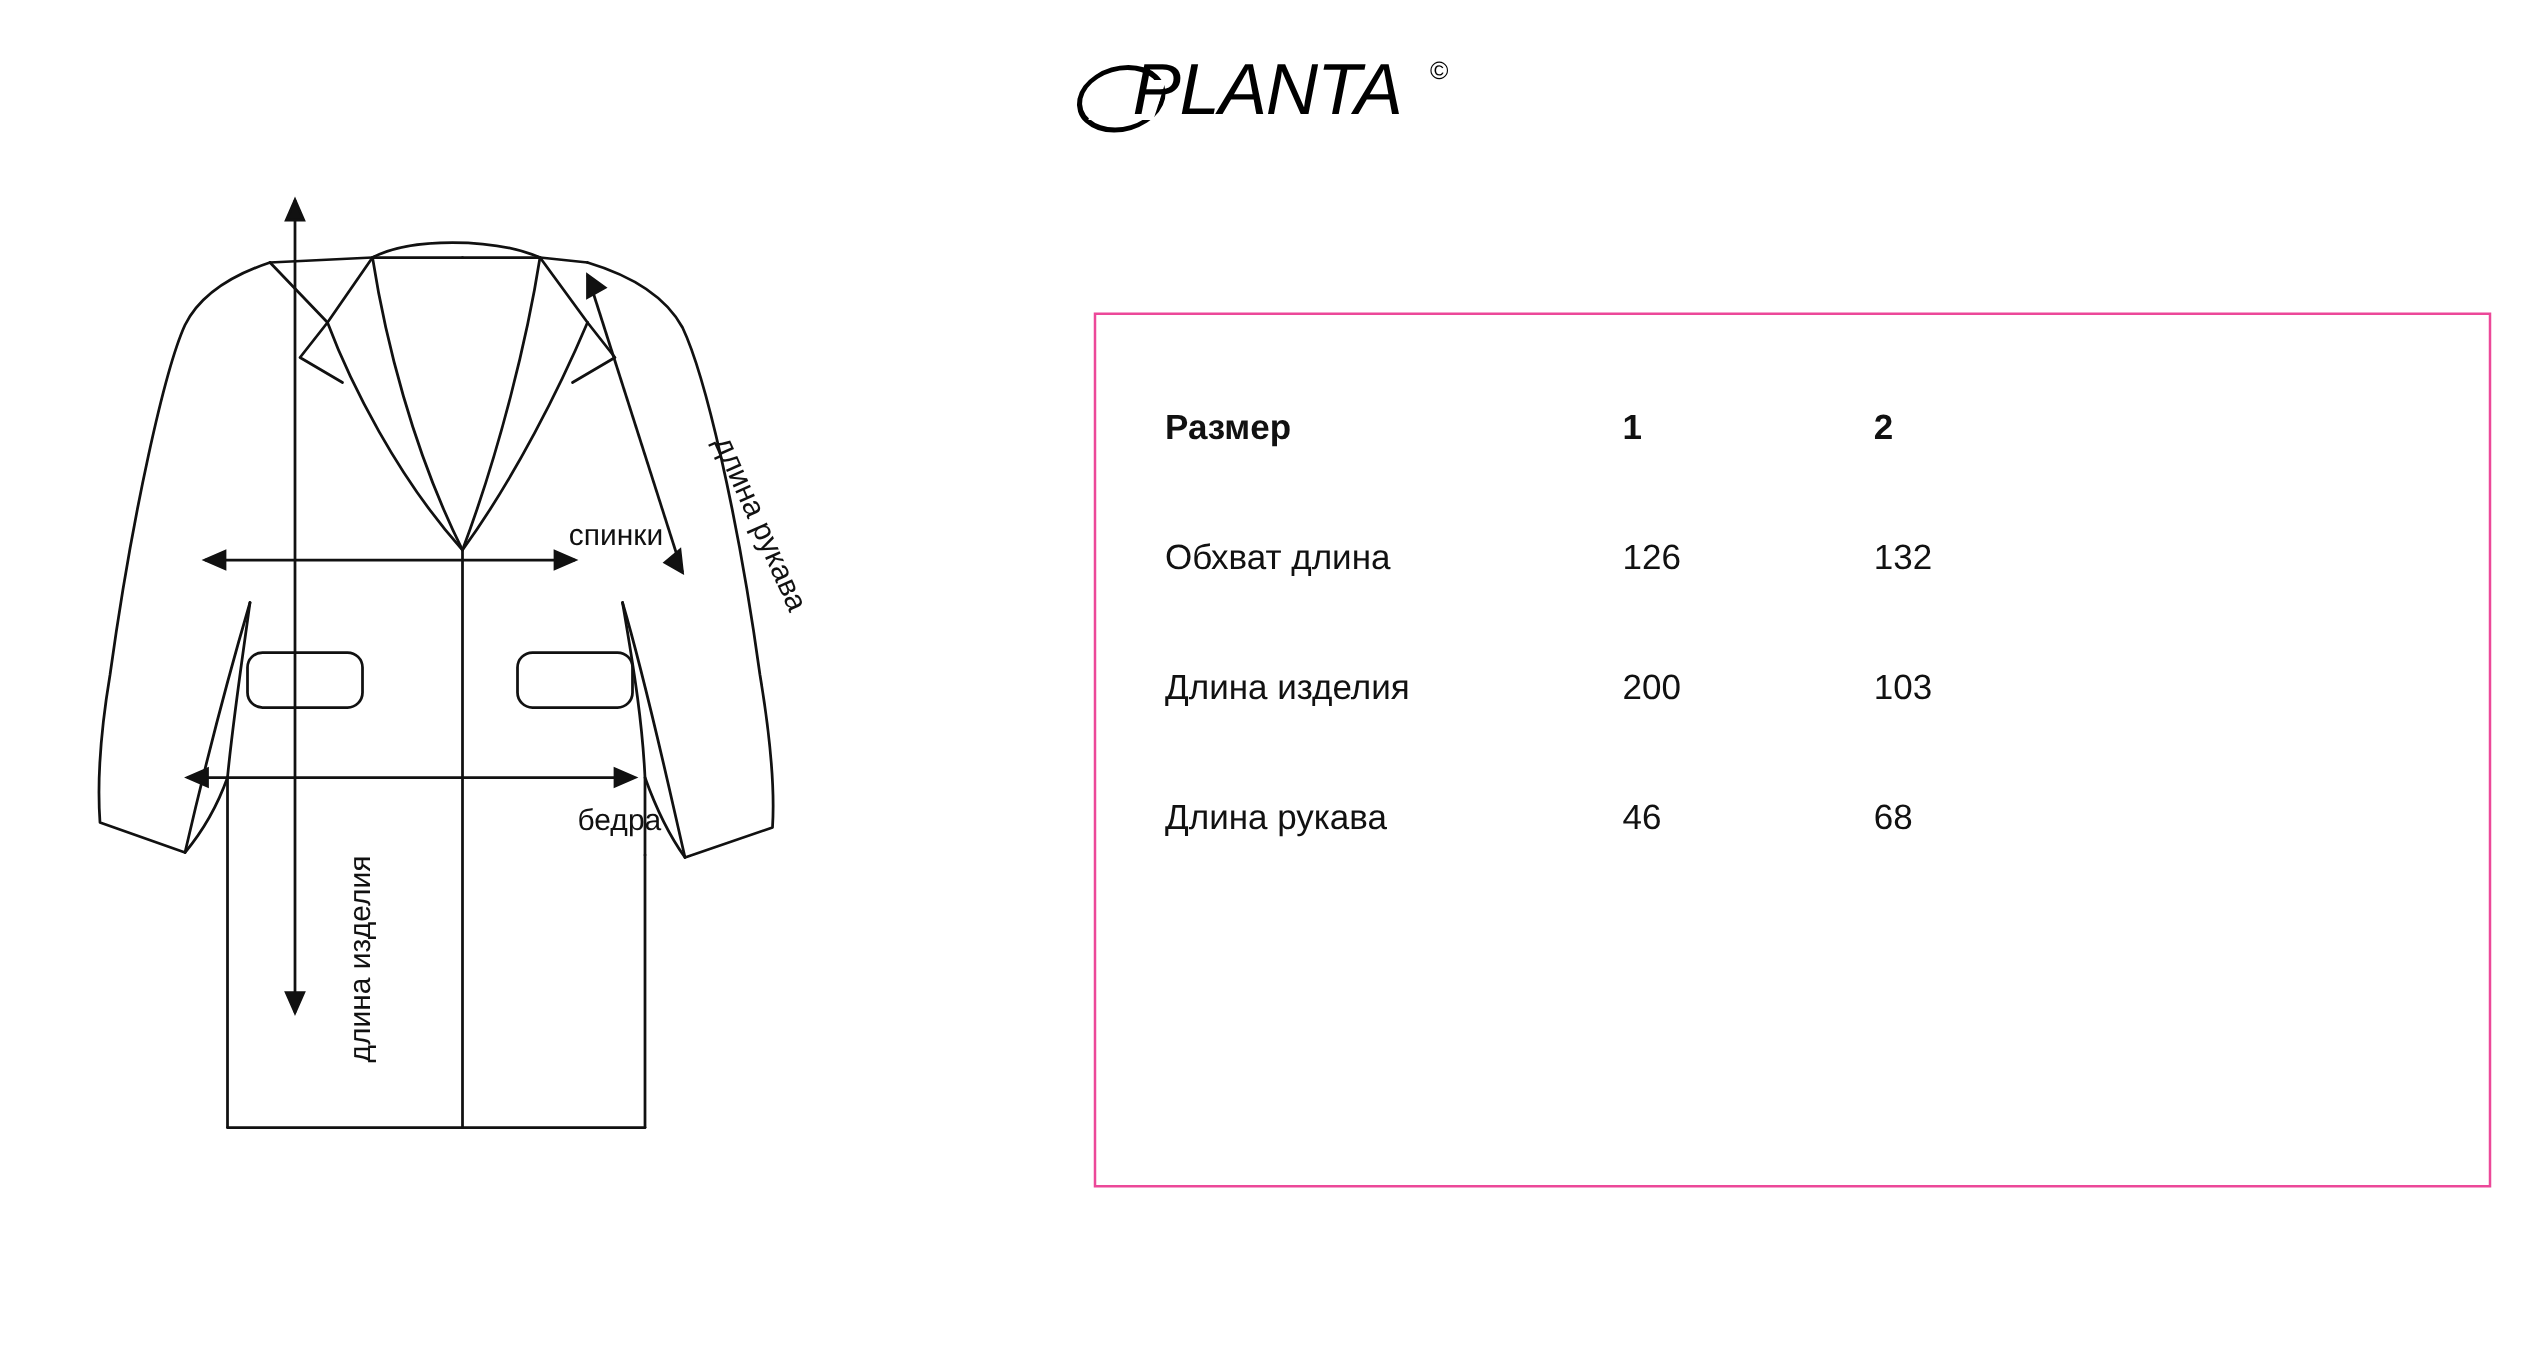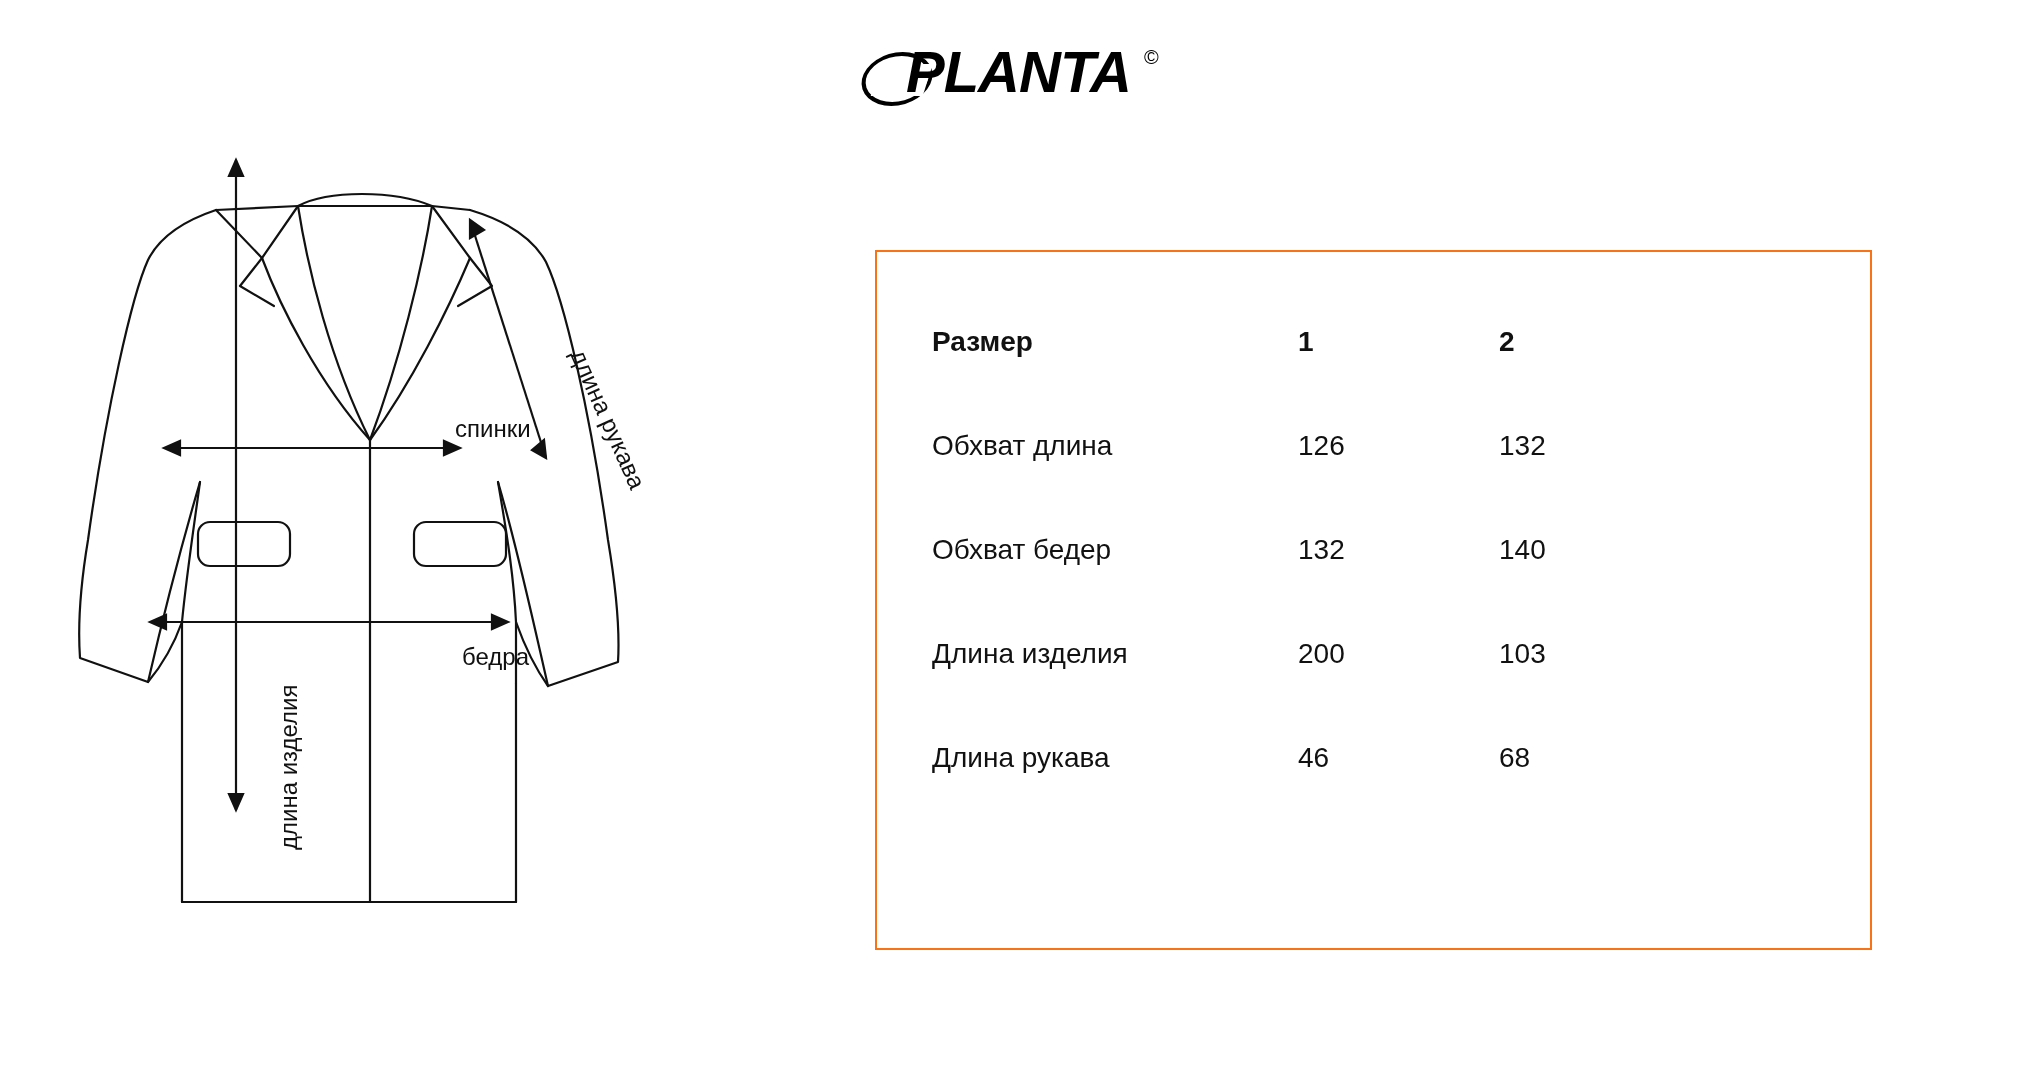--- a/index.html
+++ b/index.html
@@ -56,21 +56,21 @@
     left: 862px;
     top: 40px;
     width: 330px;
     height: 76px;
   }
   #brand-logo .logo-text {
     position: absolute;
     left: 44px;
     top: -2px;
     font-size: 58px;
-    font-weight: bold;
+    font-weight: normal;
     font-style: italic;
     letter-spacing: -1px;
     font-family: "Liberation Sans", sans-serif;
     color: #000000;
   }
   #brand-logo .logo-mark {
     position: absolute;
     left: 0px;
     top: 12px;
     width: 62px;
@@ -96,23 +96,23 @@
     font-size: 20px;
     font-family: "Liberation Sans", sans-serif;
     color: #000;
   }
 
   
   #size-table-panel {
     position: absolute;
     left: 875px;
     top: 250px;
-    width: 997px;
+    width: 1118px;
     height: 700px;
-    border: 2px solid #f97316;
+    border: 2px solid #ec4899;
     box-sizing: border-box;
   }
   #size-table {
     position: absolute;
     left: 55px;
     top: 38px;
     border-collapse: collapse;
     font-size: 28px;
   }
   #size-table th,
@@ -218,25 +218,20 @@
         <th class="col-val">2</th>
       </tr>
     </thead>
     <tbody>
       <tr>
         <td class="col-label">Обхват длина</td>
         <td class="col-val">126</td>
         <td class="col-val">132</td>
       </tr>
       <tr>
-        <td class="col-label">Обхват бедер</td>
-        <td class="col-val">132</td>
-        <td class="col-val">140</td>
-      </tr>
-      <tr>
         <td class="col-label">Длина изделия</td>
         <td class="col-val">200</td>
         <td class="col-val">103</td>
       </tr>
       <tr>
         <td class="col-label">Длина рукава</td>
         <td class="col-val">46</td>
         <td class="col-val">68</td>
       </tr>
     </tbody>

